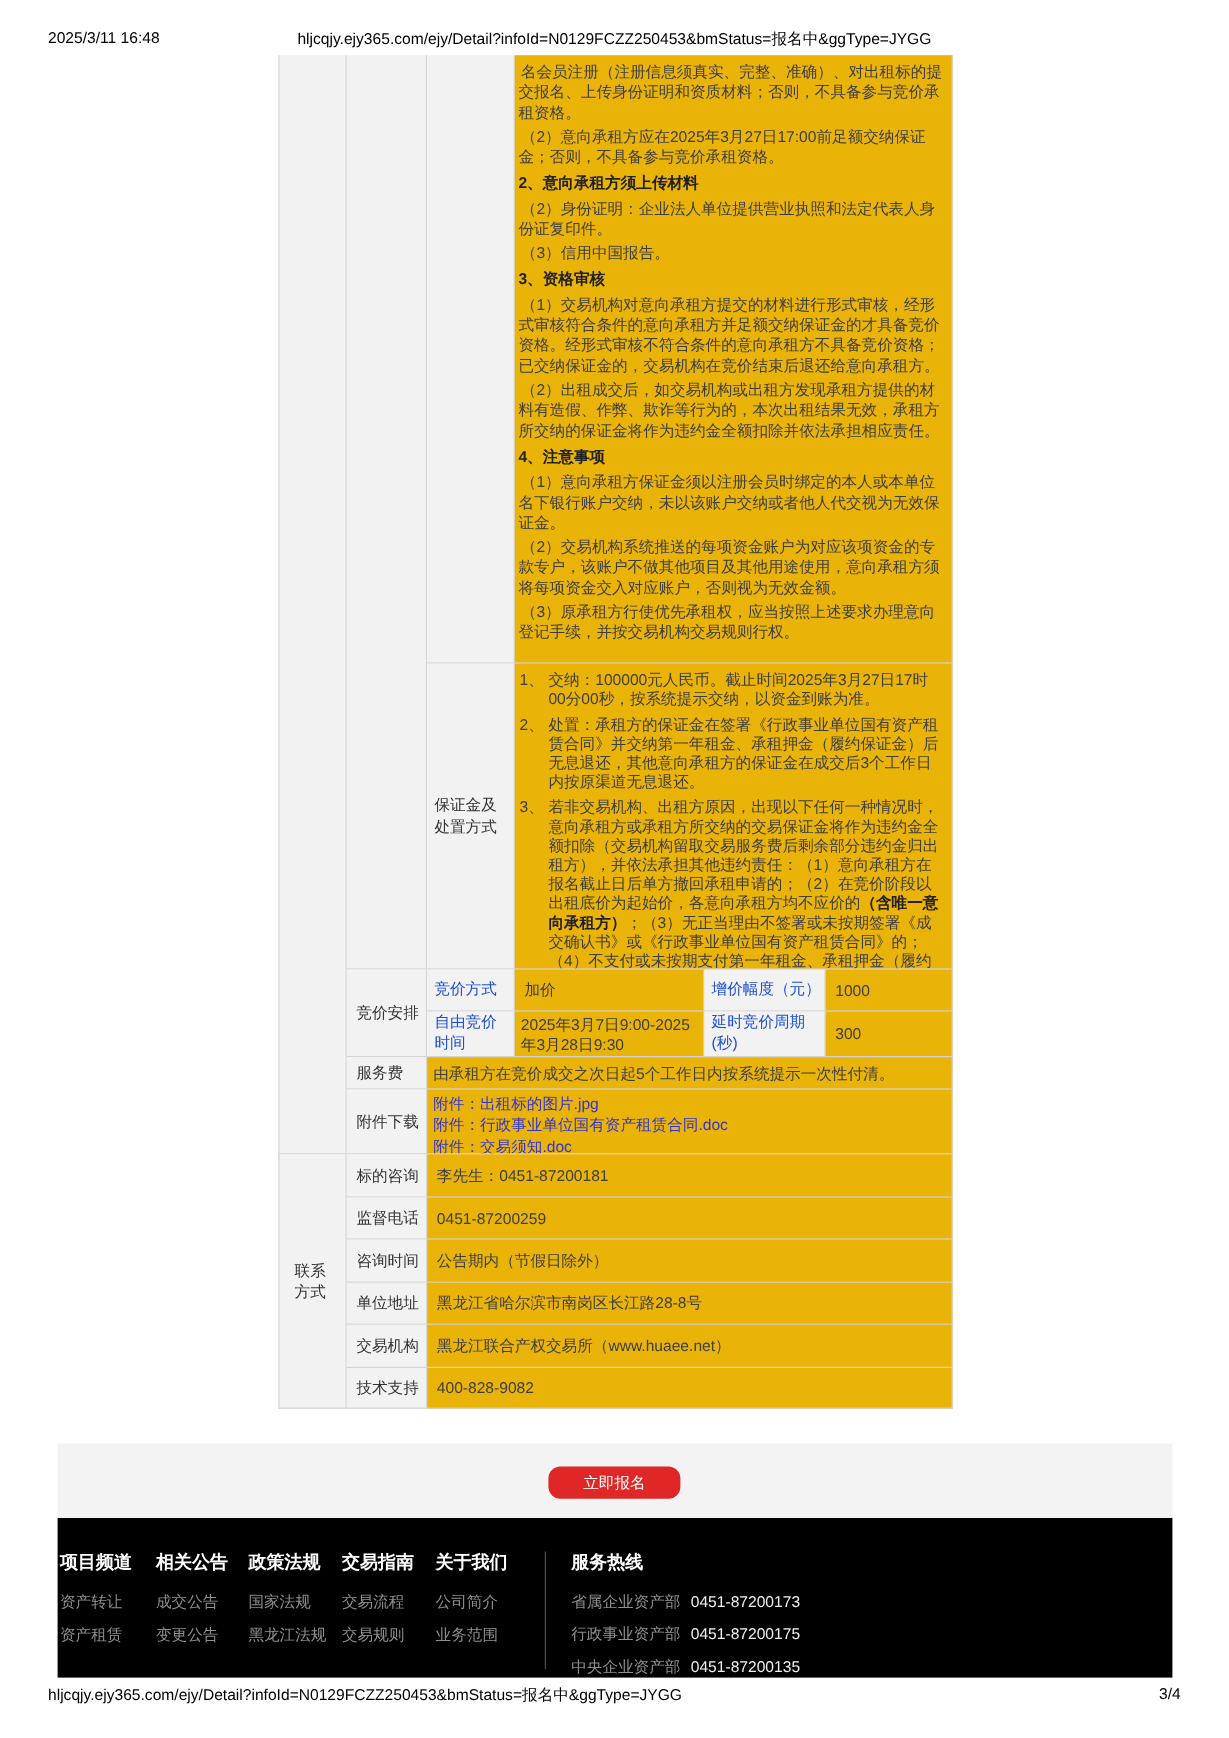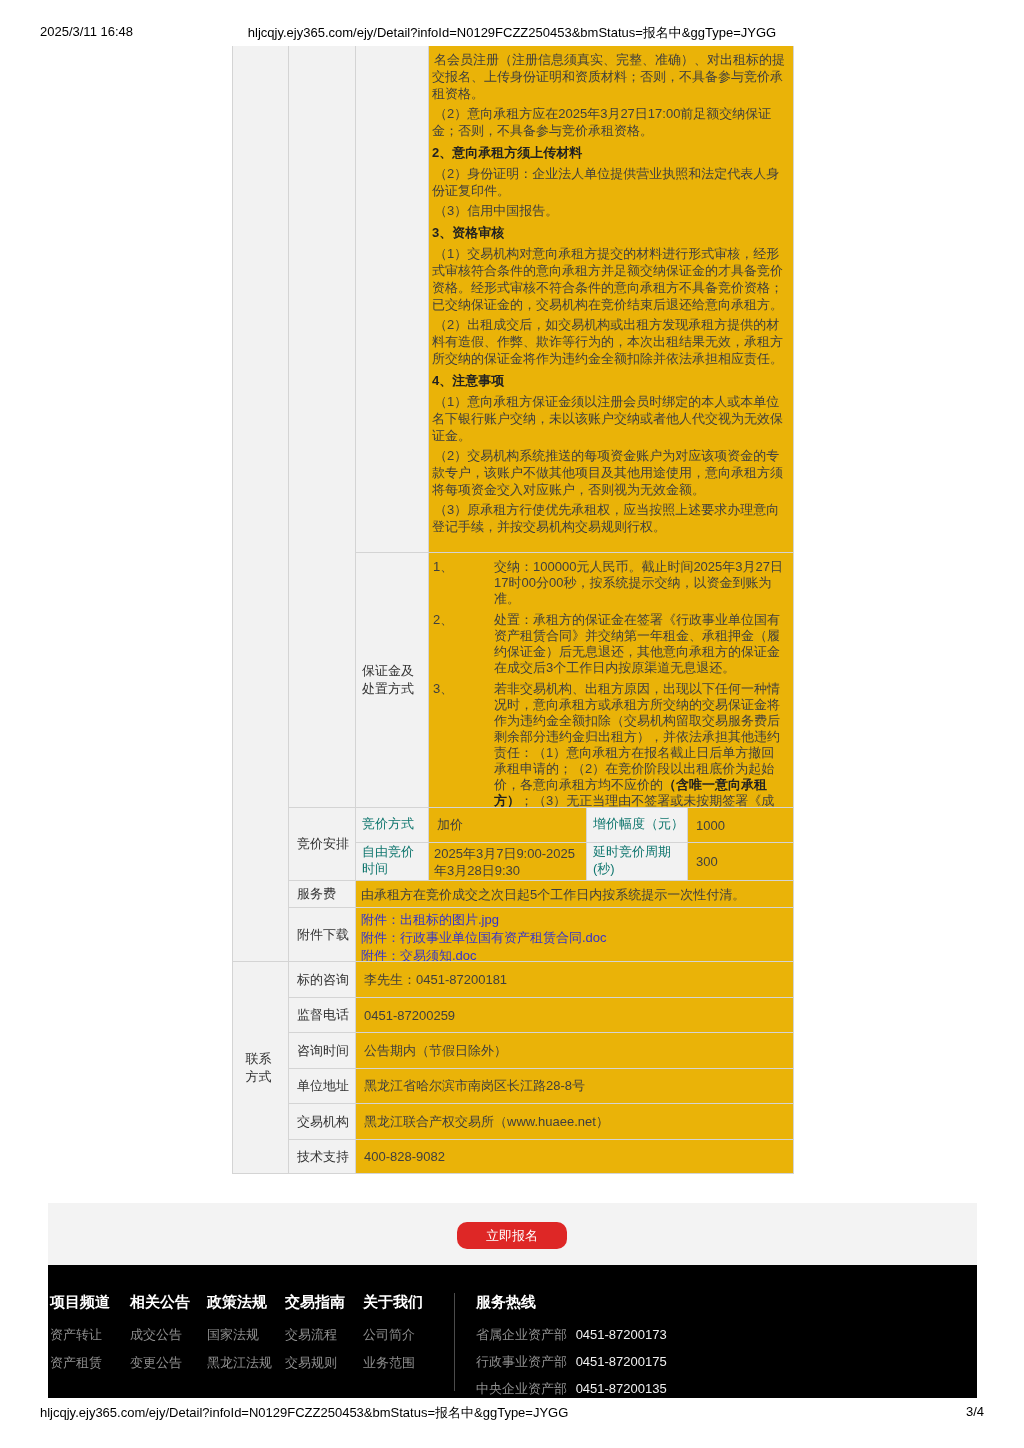--- a/index.html
+++ b/index.html
@@ -19,25 +19,25 @@
   .cell.bl{border-left:1px solid #d4d4d4;}
   .vcent{display:flex;align-items:center;}
   
   .notice{padding:2px 6px 0 3px;line-height:17px;}
   .notice p{margin:3px 0;text-indent:2px;}
   .notice h4{margin:5px 0 4px 0;font-size:13px;color:#222;}
   
   .dep{padding:6px 6px 0 4px;line-height:16px;}
   .dep .item{display:flex;margin-bottom:5px;}
   .dep .num{flex:0 0 24px;}
-  .dep .txt{flex:1;margin-left:37px;}
+  .dep .txt{flex:1;}
   .dep b{color:#222;}
   
   .klabel{padding-left:8px;color:#333;}
-  .klabel-narrow{padding:0 2px 4px 6px;color:#0f766e;line-height:17px;}
+  .klabel-narrow{padding:0 2px 4px 6px;color:#1d4ed8;line-height:17px;}
   .deposit-label{padding:0 3px 0 6px;color:#333;line-height:18px;}
   .contact-big{color:#333;line-height:18px;}
   .contact-big .inner{width:30px;margin:0 auto;text-align:left;}
   .val{padding-left:8px;}
   .val-tight{padding-left:5px;line-height:17px;}
   
   .attach{padding:3px 4px 0 5px;line-height:18px;}
   .attach a{display:block;text-decoration:none;cursor:pointer;}
   
   .signup-band{position:absolute;left:48px;top:1203px;width:929px;height:62px;background:#f3f3f3;}

